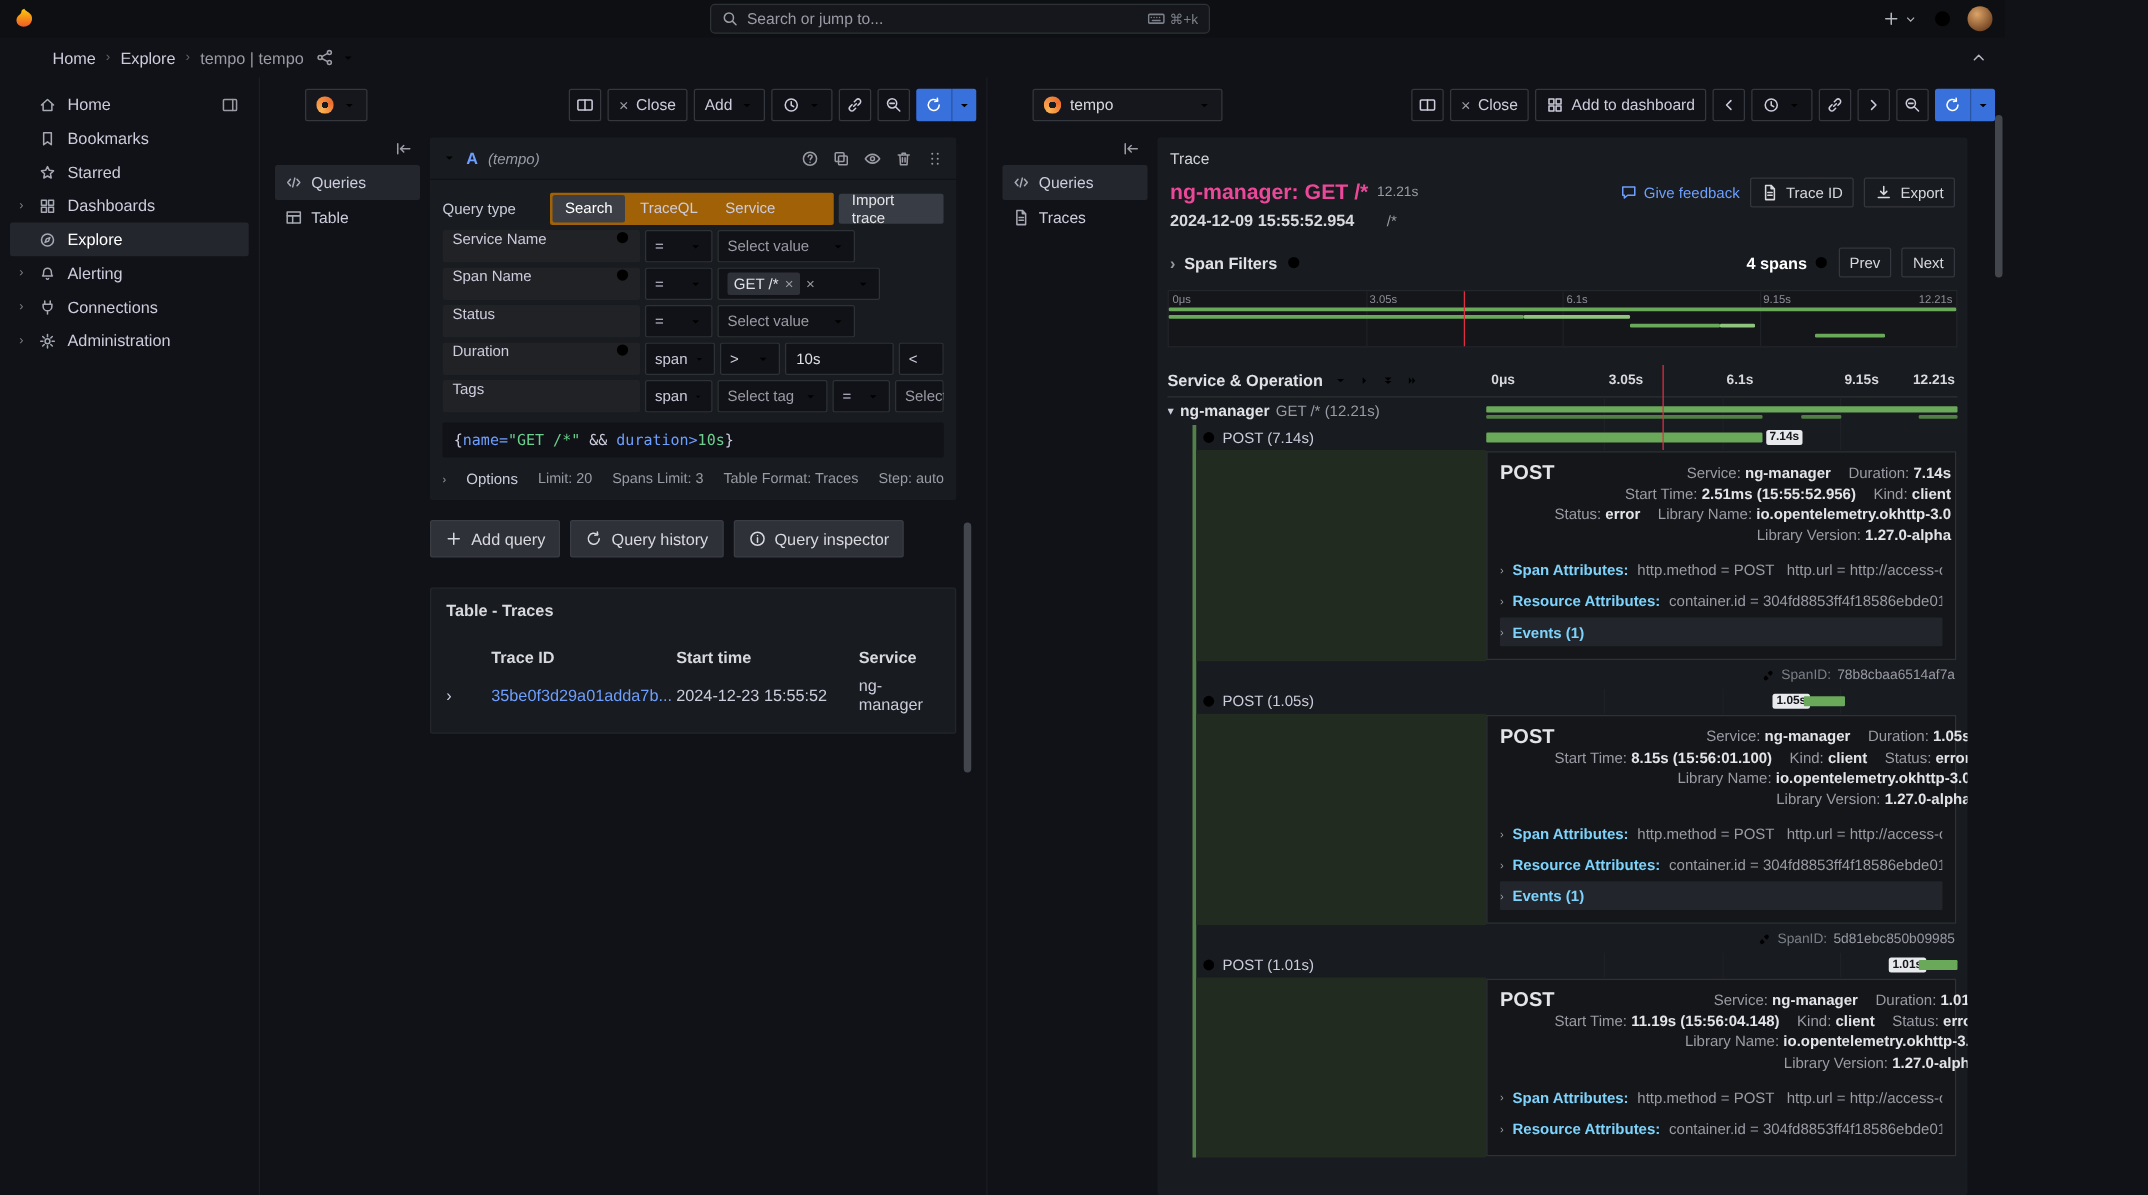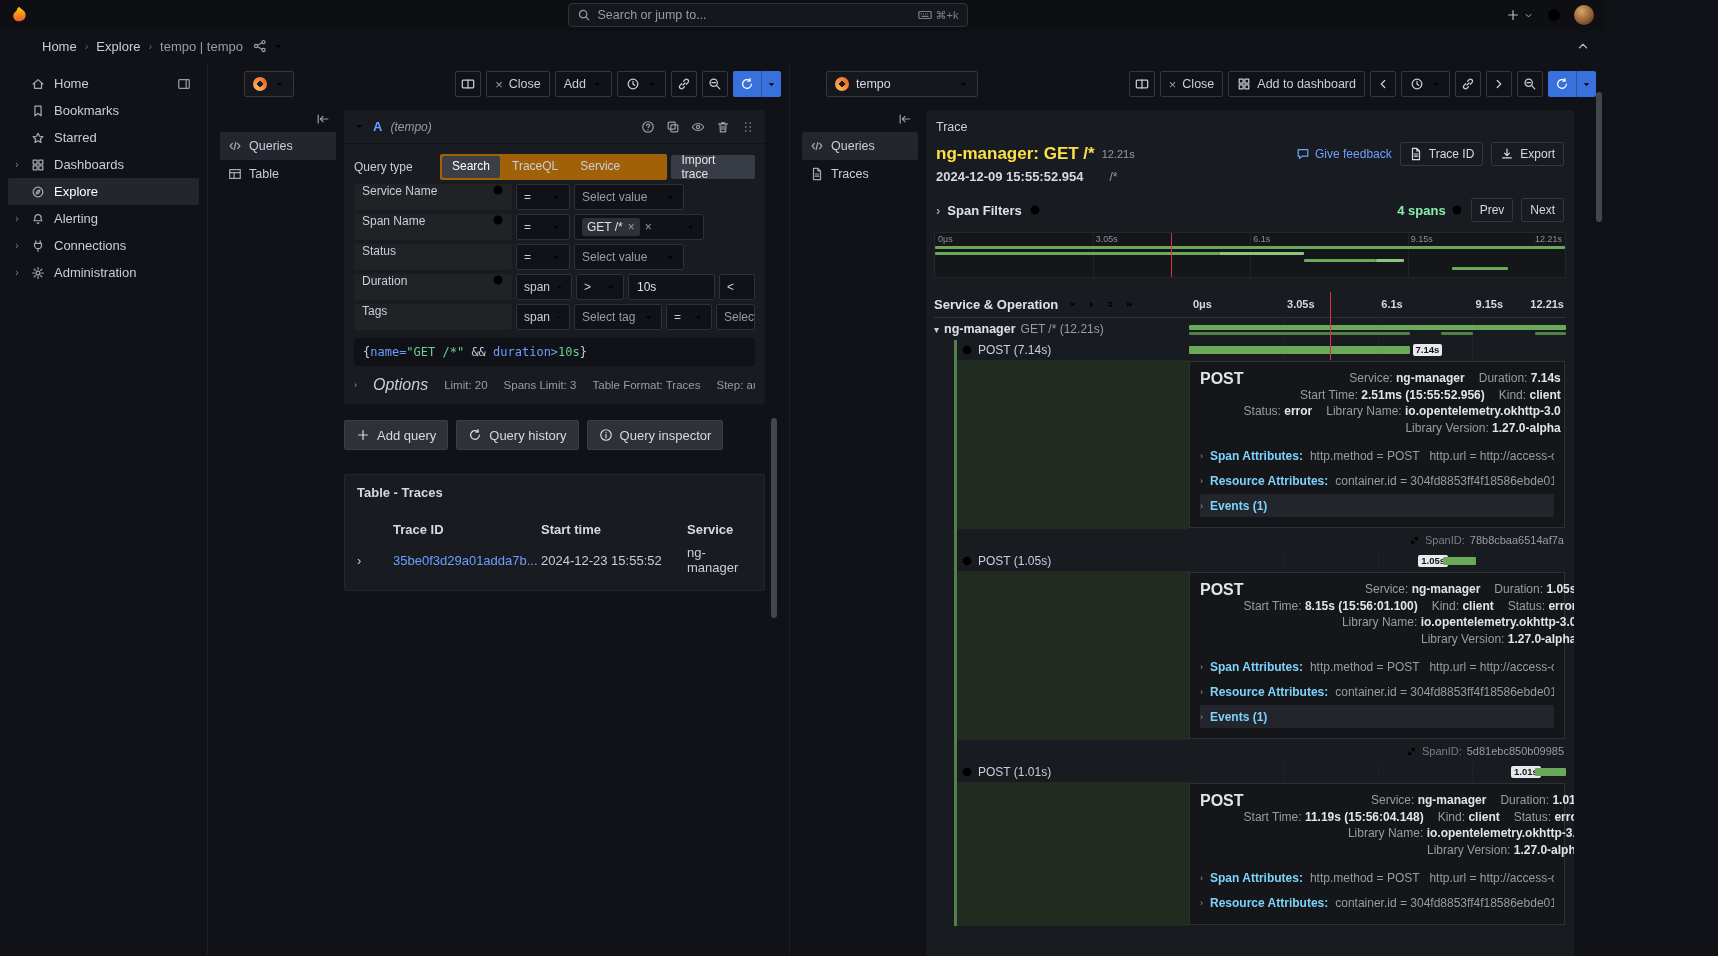--- a/index.html
+++ b/index.html
@@ -85,52 +85,52 @@
   .chip { display:flex; align-items:center; gap:5px; background:#2e3138; border-radius:2px; padding:0 5px; height:18px; font-size:12px; color:#e0e1e6; }
   .chip .x, .xsm { color:#9a9ba5; font-size:12px; cursor:pointer; }
   .txtinput { background:#111217; border:1px solid #2c3235; border-radius:2px; display:flex; align-items:center; padding:0 8px; font-size:12px; color:#e0e1e6; }
   .radios { display:flex; background:#a16207; border-radius:2px; padding:2px; gap:2px; }
   .radio { padding:0 10px; line-height:20px; font-size:12px; border-radius:2px; color:#ccccdc; cursor:pointer; }
   .radio.sel-on { background:#3c4046; color:#fff; }
   .import-btn { margin-left:auto; height:24px; align-self:center; display:flex; align-items:center; padding:0 10px; background:#383c44; border-radius:2px; font-size:12px; color:#e3e4e8; cursor:pointer; }
   .preview { background:#111217; border-radius:2px; padding:7px 9px; margin-top:8px; font:12px "DejaVu Sans Mono", monospace; white-space:pre; overflow:hidden; }
   .p-punct { color:#ccccdc; } .p-key { color:#6e9fff; } .p-str { color:#6ccf8e; }
   .options-row { display:flex; gap:16px; margin-top:10px; align-items:center; font-size:11.5px; color:#9a9ba5; white-space:nowrap; overflow:hidden; }
-  .ochev { color:#9a9ba5; font-size:9px; } .olabel { color:#ccccdc; font-size:16px; cursor:pointer;font-style:italic; }
+  .ochev { color:#9a9ba5; font-size:9px; } .olabel { color:#ccccdc; font-size:12px; cursor:pointer; }
   .actions-row { display:flex; gap:8px; margin-top:16px; }
   .act-btn { height:30px; display:inline-flex; align-items:center; gap:7px; padding:0 11px; background:#2e3138; border:1px solid #3a3d44; border-radius:2px; color:#d8d9df; font-size:13px; cursor:pointer; }
 
   .results-panel { margin-top:24px; background:#181b1f; border:1px solid #23262b; border-radius:2px; padding:10px 0 14px; }
   .results-title { font-weight:700; padding:0 12px; color:#d8d9df; }
   .rtable { margin-top:14px; }
   .thead, .trow-r { display:grid; grid-template-columns:36px 148px 146px 1fr; align-items:center; padding:0 12px; }
   .thead { height:30px; font-weight:700; color:#d8d9df; }
   .trow-r { height:32px; cursor:pointer; }
   .rowexp { color:#ccccdc; }
   .trace-link { color:#6e9fff; cursor:pointer; }
 
   .vscroll { position:absolute; width:6px; border-radius:3px; background:#43464d; }
 
   
   .trace-panel { flex:none; width:648px; margin-left:8px; background:#181b1f; border-radius:2px; padding:8px 8px 0; display:flex; flex-direction:column; overflow:hidden; }
   .tp-title { font-size:12.5px; color:#d0d1d9; padding:2px 0 8px 2px; }
   .th-row1 { display:flex; align-items:center; padding:0 2px; }
-  .th-title { font-size:17px; font-weight:700; color:#fde047; }
+  .th-title { font-size:17px; font-weight:700; color:#ec4899; }
   .th-dur { font-size:11px; color:#9a9ba5; margin-left:7px; }
   .th-actions { margin-left:auto; display:flex; align-items:center; gap:8px; }
   .feedback { color:#6e9fff; font-size:12px; display:flex; gap:5px; align-items:center; cursor:pointer; }
   .sm-btn { height:24px; padding:0 8px; border:1px solid #34373d; border-radius:2px; display:flex; align-items:center; gap:6px; font-size:12px; color:#d8d9df; background:none; cursor:pointer; }
   .th-row2 { margin-top:3px; padding:0 2px; display:flex; gap:26px; align-items:baseline; }
   .th-ts { font-size:13px; font-weight:600; color:#d8d9df; }
   .th-op { color:#9a9ba5; font-size:12px; }
   .filters-row { margin-top:14px; display:flex; align-items:center; padding:0 2px; }
   .fr-left { display:flex; gap:7px; align-items:center; font-size:13px; font-weight:600; color:#e0e1e6; cursor:pointer; }
   .fr-left .i, .fr-chev { color:#9a9ba5; }
   .fr-right { margin-left:auto; display:flex; gap:8px; align-items:center; }
-  .span-count { font-weight:700; display:flex; gap:5px; align-items:center; color:#86efac;margin-left:36px; }
+  .span-count { font-weight:700; display:flex; gap:5px; align-items:center; color:#ffffff;margin-left:36px; }
 
   .minimap { margin-top:10px; height:46px; position:relative; border:1px solid #23262b; background:#141619; flex:none; }
   .mm-tick { position:absolute; top:1px; font-size:9px; color:#8e8e9a; }
   .gl { position:absolute; top:0; bottom:0; width:1px; background:#1e2126; }
   .mm-bar { position:absolute; height:3px; border-radius:1px; background:#6aa85a; }
   .mm-bar.lt { background:#8fc47e; }
   .cursor { position:absolute; width:1px; background:#e02f44; z-index:3; }
 
   .tl-header { margin-top:14px; display:flex; height:26px; border-bottom:1px solid #2c3235; flex:none; }
   .tlh-left { width:255px; flex:none; display:flex; align-items:center; gap:9px; font-size:13px; font-weight:600; color:#e0e1e6; }

